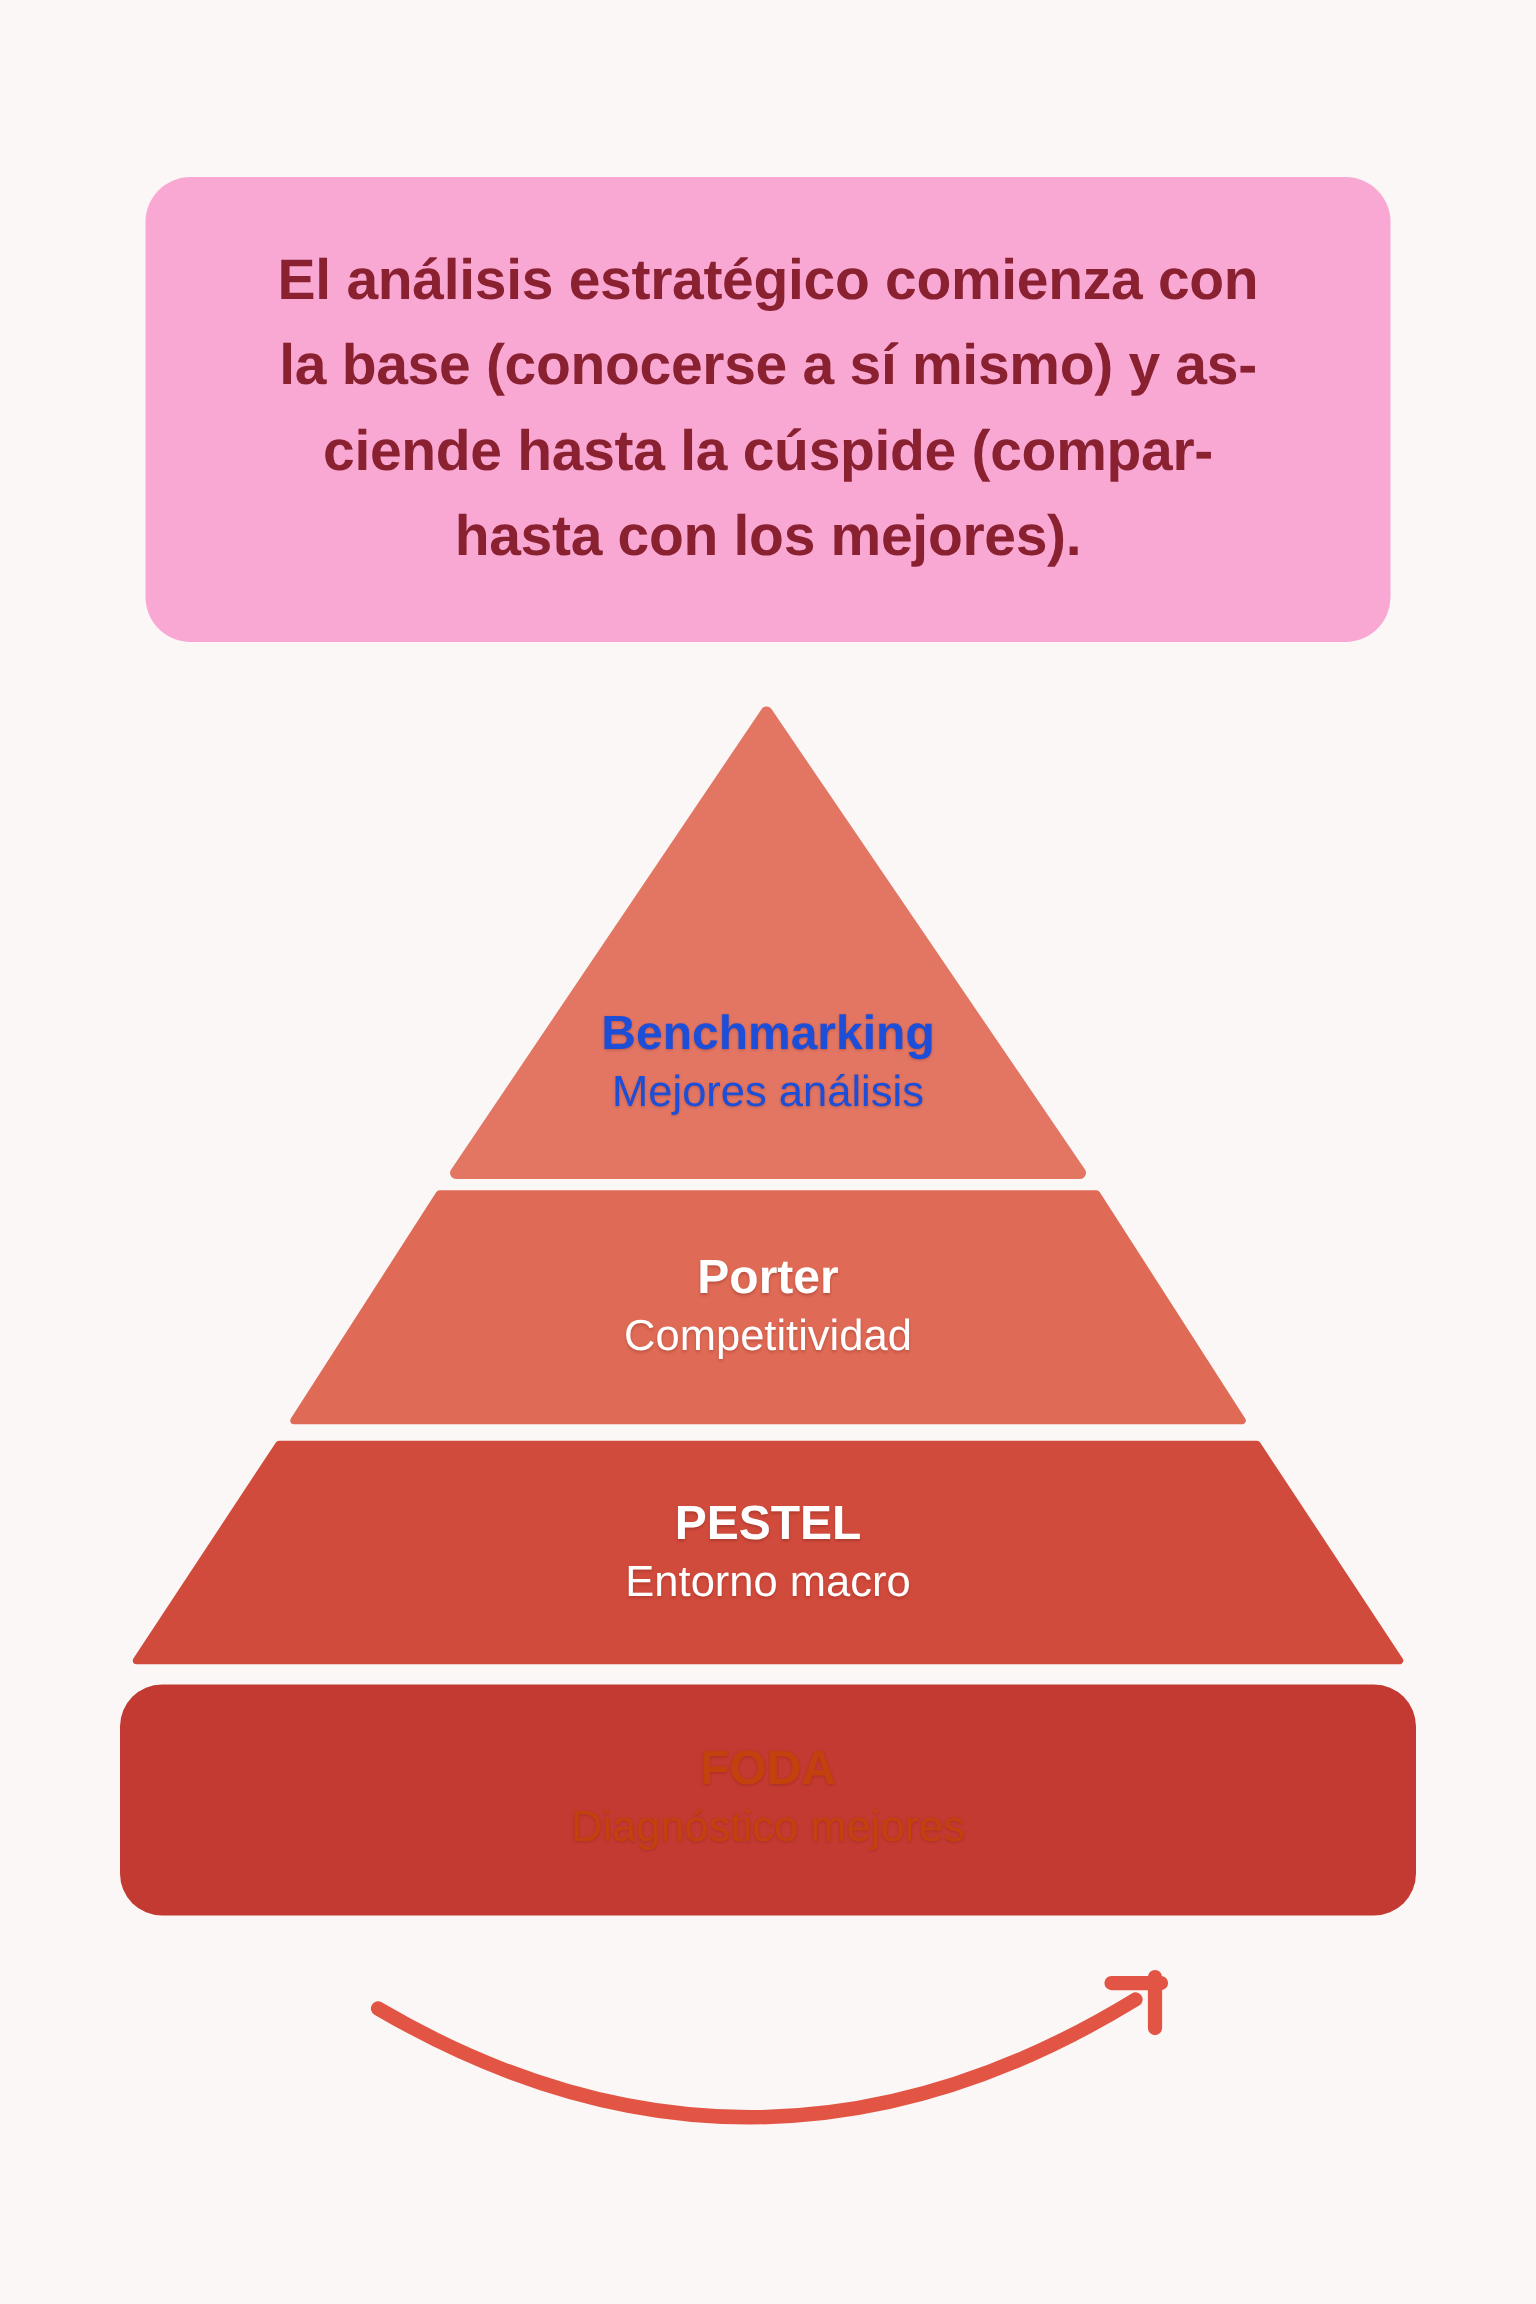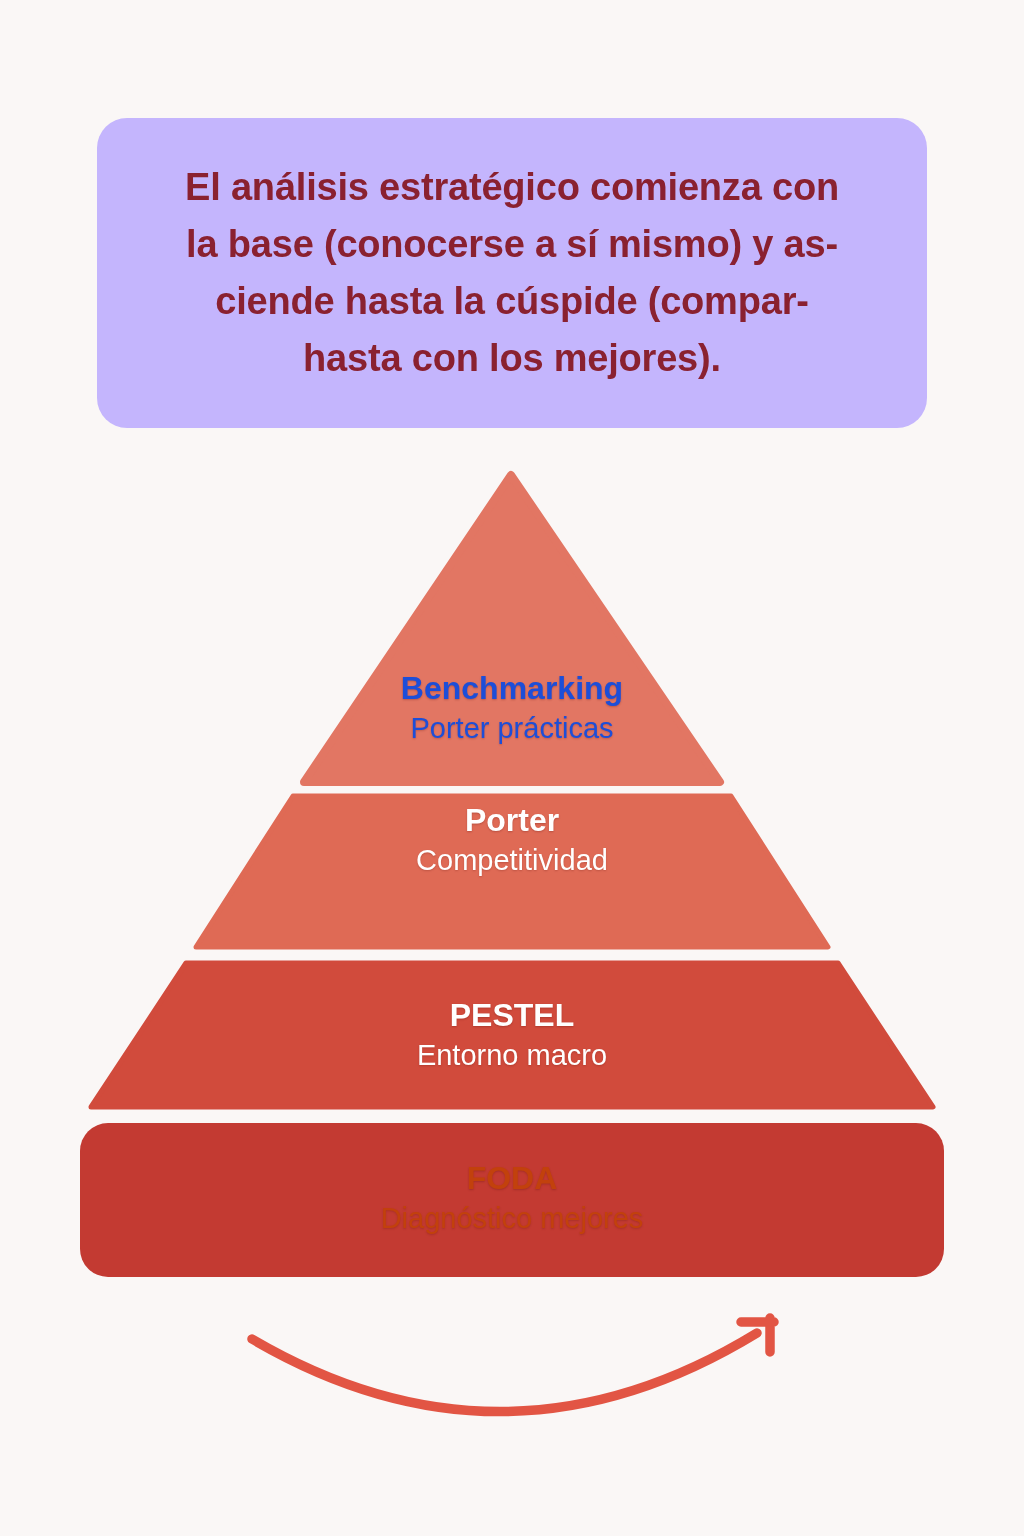--- a/index.html
+++ b/index.html
@@ -62,30 +62,30 @@
     line-height: 41px;
     text-shadow: 0 1px 2px rgba(95, 20, 15, 0.30);
   }
   .lvl-sub {
     font-size: 29px;
     font-weight: 400;
     line-height: 38px;
     text-shadow: 0 1px 2px rgba(95, 20, 15, 0.25);
   }
   .label-benchmarking { top: 668px; }
-  .label-porter       { top: 800px; }
+  .label-porter       { top: 831px; }
   .label-pestel       { top: 995px; }
   .label-foda         { top: 1158px; }
 </style>
 </head>
 <body>
 
 <div class="canvas" style="background-color: rgb(250, 247, 246);">
 
-  <section class="header-card" style="background-color: #c4b5fd; color: rgb(138, 33, 48);">
+  <section class="header-card" style="background-color: #f9a8d4; color: rgb(138, 33, 48);">
     <p class="header-line">El análisis estratégico comienza con</p>
     <p class="header-line">la base (conocerse a sí mismo) y as-</p>
     <p class="header-line">ciende hasta la cúspide (compar-</p>
     <p class="header-line">hasta con los mejores).</p>
   </section>
 
   <svg class="shapes" viewBox="0 0 1024 1536" xmlns="http://www.w3.org/2000/svg">
 
     <polygon points="511,475 720,782 304,782" stroke-width="8" stroke-linejoin="round" fill="#E27663" stroke="#E27663"></polygon>
 
@@ -94,21 +94,21 @@
     <polygon points="186,963 838,963 933,1107 91,1107" stroke-width="5" stroke-linejoin="round" fill="#D14B3C" stroke="#D14B3C"></polygon>
 
     <rect x="80" y="1123" width="864" height="154" rx="28" fill="#C33A32"></rect>
 
     <path d="M 252 1339 Q 505 1487 757 1333" fill="none" stroke-width="9.5" stroke-linecap="round" stroke="#E25544"></path>
     <path d="M 741 1322 L 774 1322 M 770 1318 L 770 1352" fill="none" stroke-width="9.5" stroke-linecap="round" stroke="#E25544"></path>
   </svg>
 
   <div class="level-label label-benchmarking" style="color: #1d4ed8;">
     <div class="lvl-title">Benchmarking</div>
-    <div class="lvl-sub">Porter prácticas</div>
+    <div class="lvl-sub">Mejores análisis</div>
   </div>
 
   <div class="level-label label-porter" style="color: rgb(255, 255, 255);">
     <div class="lvl-title">Porter</div>
     <div class="lvl-sub">Competitividad</div>
   </div>
 
   <div class="level-label label-pestel" style="color: rgb(255, 255, 255);">
     <div class="lvl-title">PESTEL</div>
     <div class="lvl-sub">Entorno macro</div>

